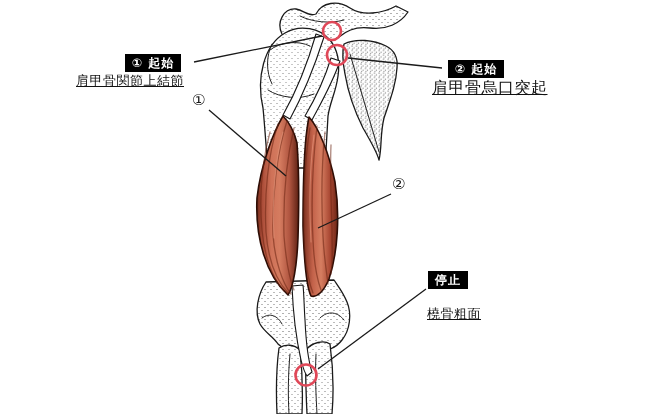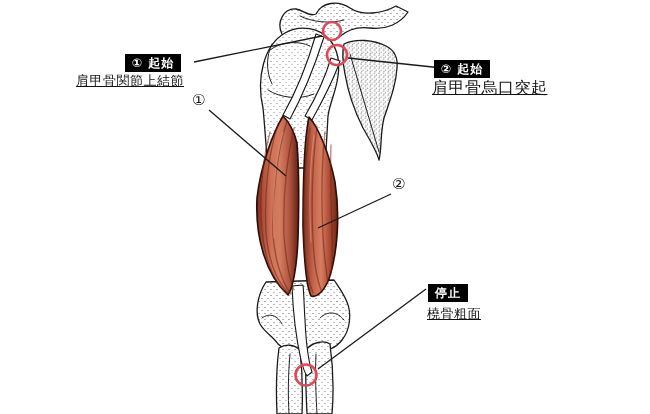--- a/index.html
+++ b/index.html
@@ -153,21 +153,21 @@
     <line class="leader" x1="194" y1="62" x2="322" y2="36"></line>
     <line class="leader" x1="348" y1="58" x2="442" y2="68"></line>
     <line class="leader" x1="209" y1="110" x2="286" y2="176"></line>
     <line class="leader" x1="391" y1="194" x2="318" y2="228"></line>
     <line class="leader" x1="426" y1="289" x2="318" y2="369"></line>
   </svg>
 
   <div class="tag" style="left:125px;top:54px;">① 起始</div>
   <div class="sublabel" style="left:76px;top:73px;">肩甲骨関節上結節</div>
 
-  <div class="tag" style="left:434px;top:60px;">② 起始</div>
+  <div class="tag" style="left:448px;top:60px;">② 起始</div>
   <div class="sublabel small" style="left:432px;top:80px;">肩甲骨烏口突起</div>
 
-  <div class="tag" style="left:428px;top:284px;">停止</div>
+  <div class="tag" style="left:428px;top:271px;">停止</div>
   <div class="sublabel" style="left:427px;top:306px;">橈骨粗面</div>
 
   <span class="num-marker" style="left:192px;top:92px;">①</span>
   <span class="num-marker" style="left:392px;top:176px;">②</span>
 </div>
 
 </body></html>

